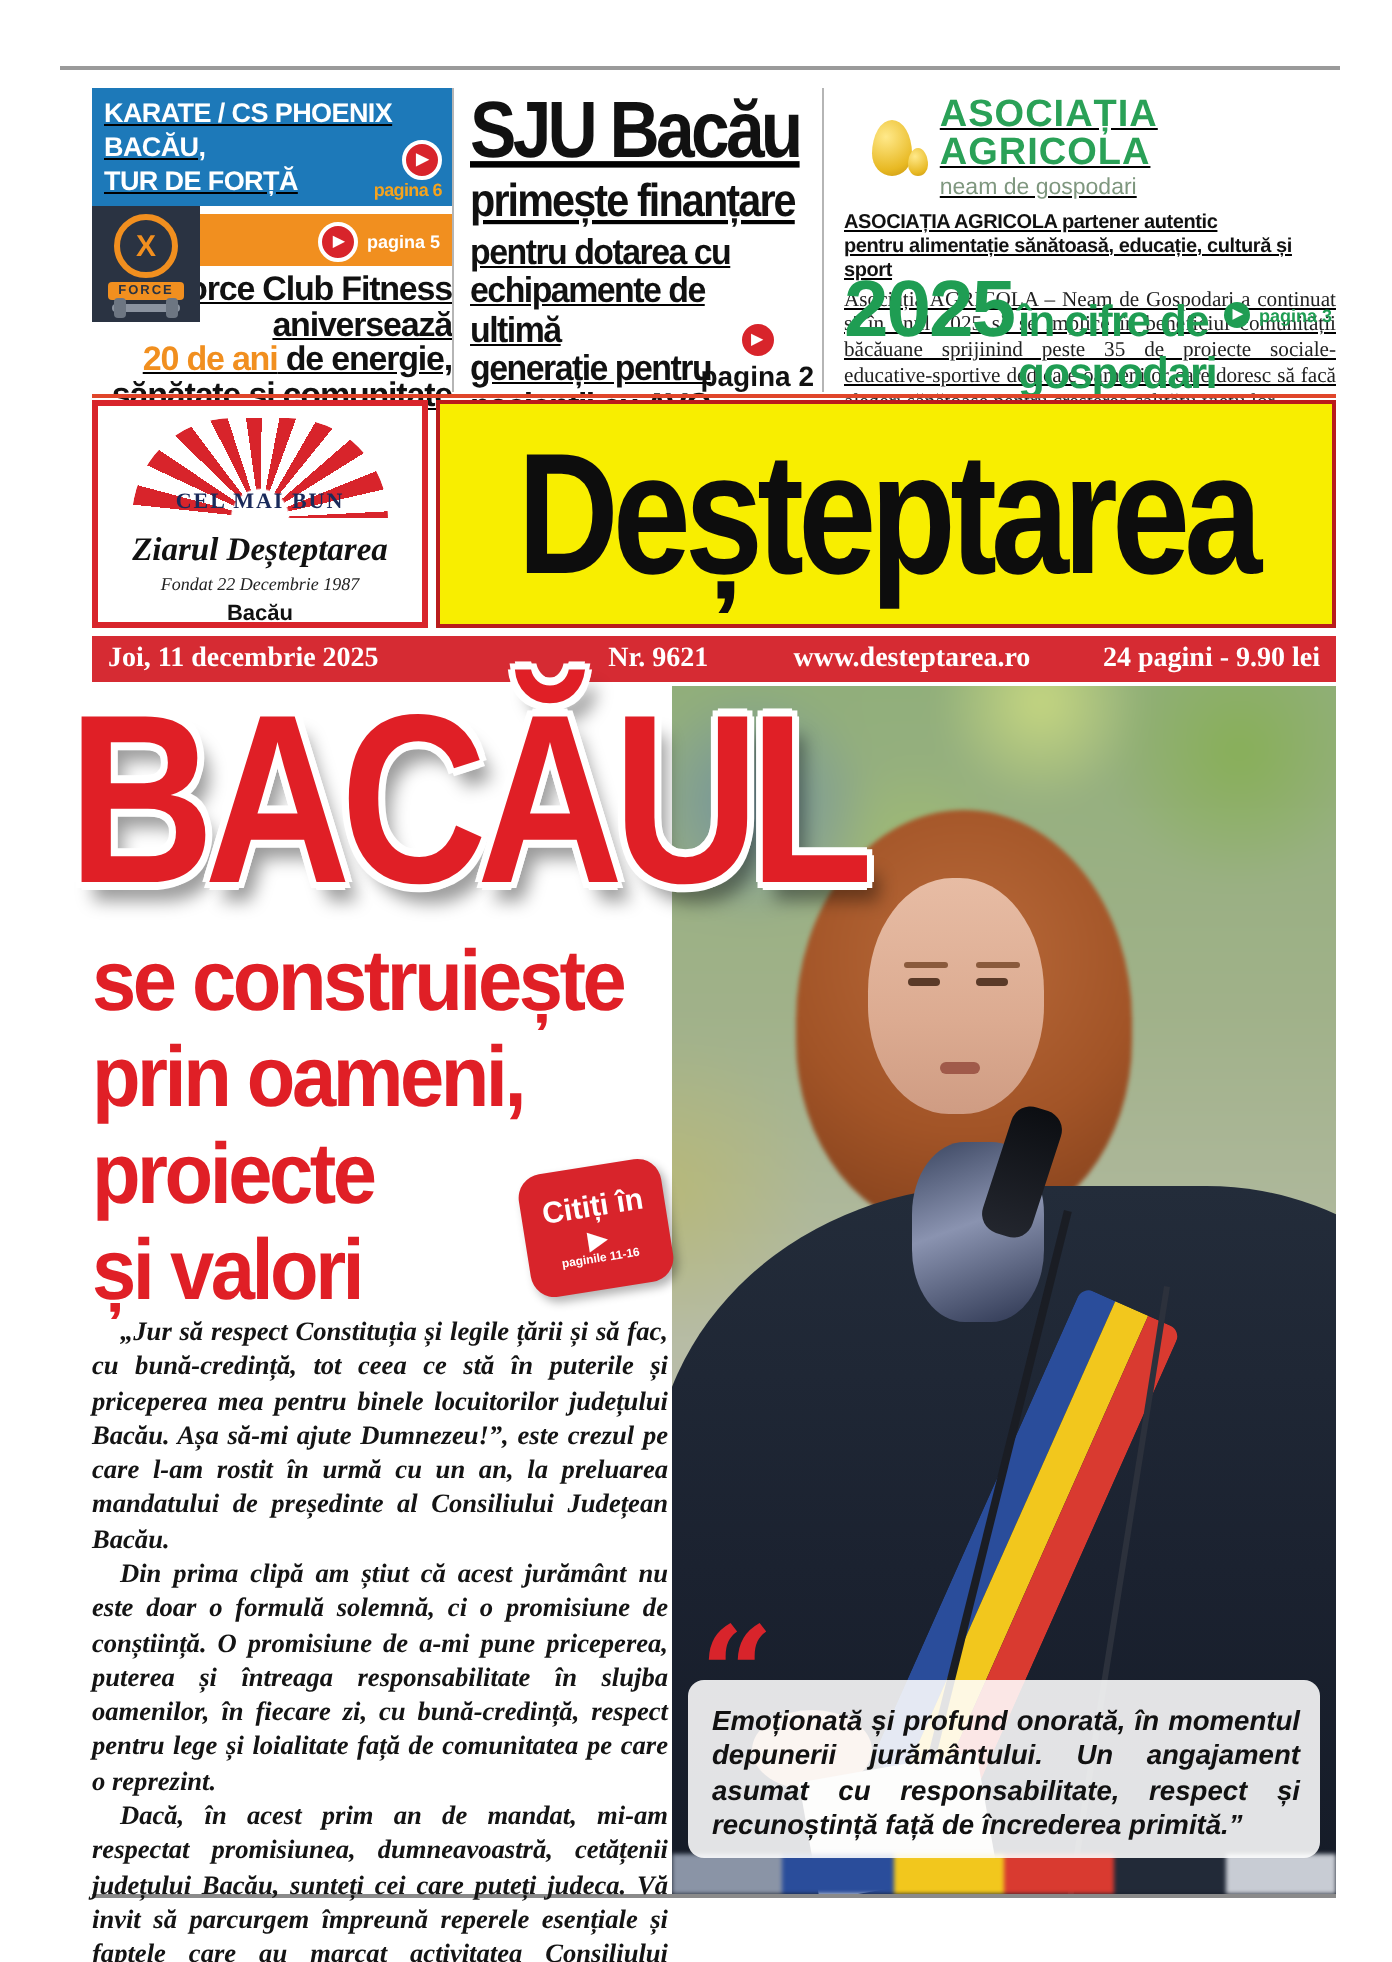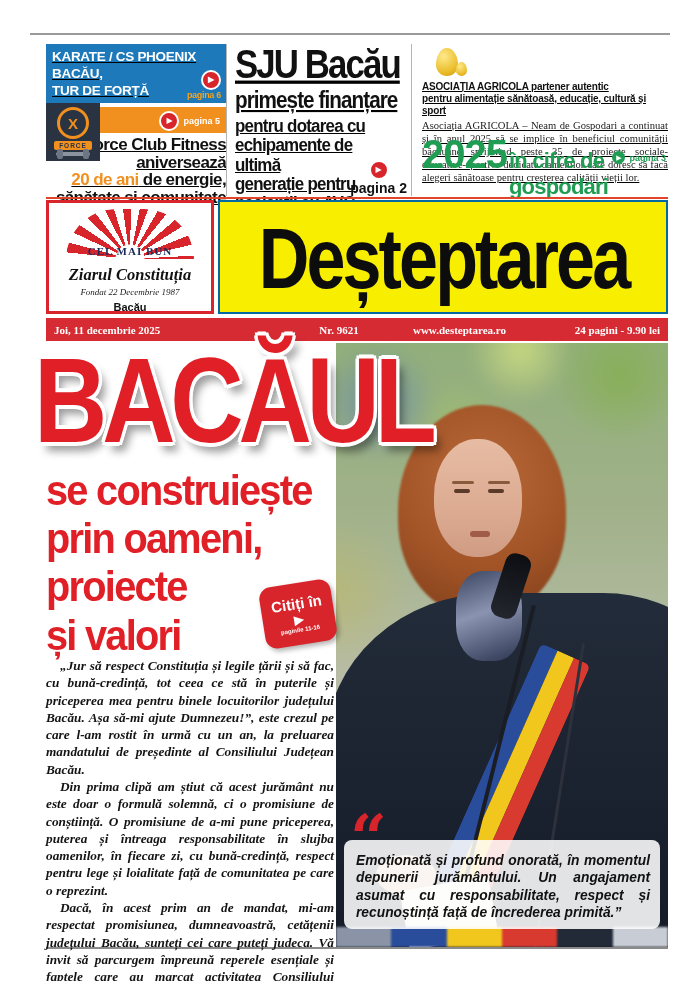--- a/index.html
+++ b/index.html
@@ -53,25 +53,25 @@
   .agri-big-rest{font-size:22px;font-weight:bold;letter-spacing:-0.8px;}
 
   
   .masthead{position:absolute;top:200px;left:46px;right:28px;height:114px;display:flex;}
   .mh-badge{width:168px;border:3px solid #d8242b;background:#fff;box-sizing:border-box;text-align:center;position:relative;padding-top:4px;}
   .sunburst{width:128px;height:50px;margin:2px auto 0;border-radius:128px 128px 0 0;background:repeating-conic-gradient(from -84deg at 50% 100%,#d8242b 0deg 9deg,#ffffff 9deg 19deg);-webkit-mask:radial-gradient(circle at 50% 100%,transparent 14px,#000 15px);mask:radial-gradient(circle at 50% 100%,transparent 14px,#000 15px);}
   .mh-celmaibun{position:relative;margin-top:-14px;font-family:"Liberation Serif",serif;font-weight:bold;font-size:11px;letter-spacing:1px;color:#1a2a5a;}
   .mh-name{font-family:"Liberation Serif",serif;font-weight:bold;font-style:italic;font-size:16.5px;color:#111;margin-top:8px;}
   .mh-founded{font-family:"Liberation Serif",serif;font-style:italic;font-size:9px;color:#222;margin-top:2px;}
   .mh-city{font-family:Liberation Sans, sans-serif;font-weight:bold;font-size:11px;color:#111;margin-top:4px;}
-  .mh-title-box{flex:1;margin-left:4px;background:#f8ee00;border:2px solid #0369a1;display:flex;align-items:center;justify-content:center;overflow:hidden;}
+  .mh-title-box{flex:1;margin-left:4px;background:#f8ee00;border:2px solid #b91c1c;display:flex;align-items:center;justify-content:center;overflow:hidden;}
   .mh-title{font-weight:bold;font-size:73px;color:#0d0d0d;letter-spacing:-3px;transform:scale(.96,1.18);white-space:nowrap;}
 
   
-  .datebar{position:absolute;top:318px;left:46px;right:28px;height:23px;background:#d62b33;color:#fff;display:flex;align-items:center;font-family:"Liberation Serif",serif;font-weight:bold;font-size:11px;padding:0 8px;box-sizing:border-box;}
+  .datebar{position:absolute;top:318px;left:46px;right:28px;height:23px;background:#d62b33;color:#fff;display:flex;align-items:center;font-family:"Liberation Serif",serif;font-weight:bold;font-size:14px;padding:0 8px;box-sizing:border-box;}
   .db-date{width:215px;}
   .db-issue{width:140px;text-align:center;}
   .db-site{flex:1;text-align:center;}
   .db-price{width:150px;text-align:right;}
 
   
   .main{position:absolute;top:341px;left:46px;right:28px;height:606px;border-bottom:2px solid #8a8a8a;}
   .photo{position:absolute;top:2px;left:290px;right:0;bottom:0;overflow:hidden;background:#aab49a;}
   .photo-bokeh{position:absolute;inset:-18px;filter:blur(7px);
     background:
@@ -176,20 +176,24 @@
             <span>▶</span>
           </span>
         <span class="pg-label">pagina 2</span>
       </div>
     </section>
 
     <section class="col col3">
       <div class="agri-logo">
         <div class="egg"></div>
         <div class="egg small"></div>
+        <div class="agri-logo-text">
+          <div class="agri-logo-title">ASOCIAȚIA AGRICOLA</div>
+          <div class="agri-logo-sub">neam de gospodari</div>
+        </div>
       </div>
       <div class="agri-lead">
         <div>ASOCIAȚIA AGRICOLA partener autentic</div>
         <div>pentru alimentație sănătoasă, educație, cultură și sport</div>
       </div>
       <div class="agri-body">Asociația AGRICOLA – Neam de Gospodari a continuat și în anul 2025 să se implice în beneficiul comunității băcăuane sprijinind peste 35 de proiecte sociale-educative-sportive dedicate oamenilor care doresc să facă alegeri sănătoase pentru creșterea calității vieții lor.</div>
       <div class="agri-ref">
         <span class="play-circle green">
             <span>▶</span>
           </span>
@@ -201,21 +205,21 @@
       </div>
     </section>
   </div>
 
   <div class="redline"></div>
 
   <div class="masthead">
     <div class="mh-badge">
       <div class="sunburst"></div>
       <div class="mh-celmaibun">CEL MAI BUN</div>
-      <div class="mh-name">Ziarul Constituția</div>
+      <div class="mh-name">Ziarul Deșteptarea</div>
       <div class="mh-founded">Fondat 22 Decembrie 1987</div>
       <div class="mh-city">Bacău</div>
     </div>
     <div class="mh-title-box">
       <div class="mh-title">Deșteptarea</div>
     </div>
   </div>
 
   <div class="datebar">
     <span class="db-date">Joi, 11 decembrie 2025</span>

